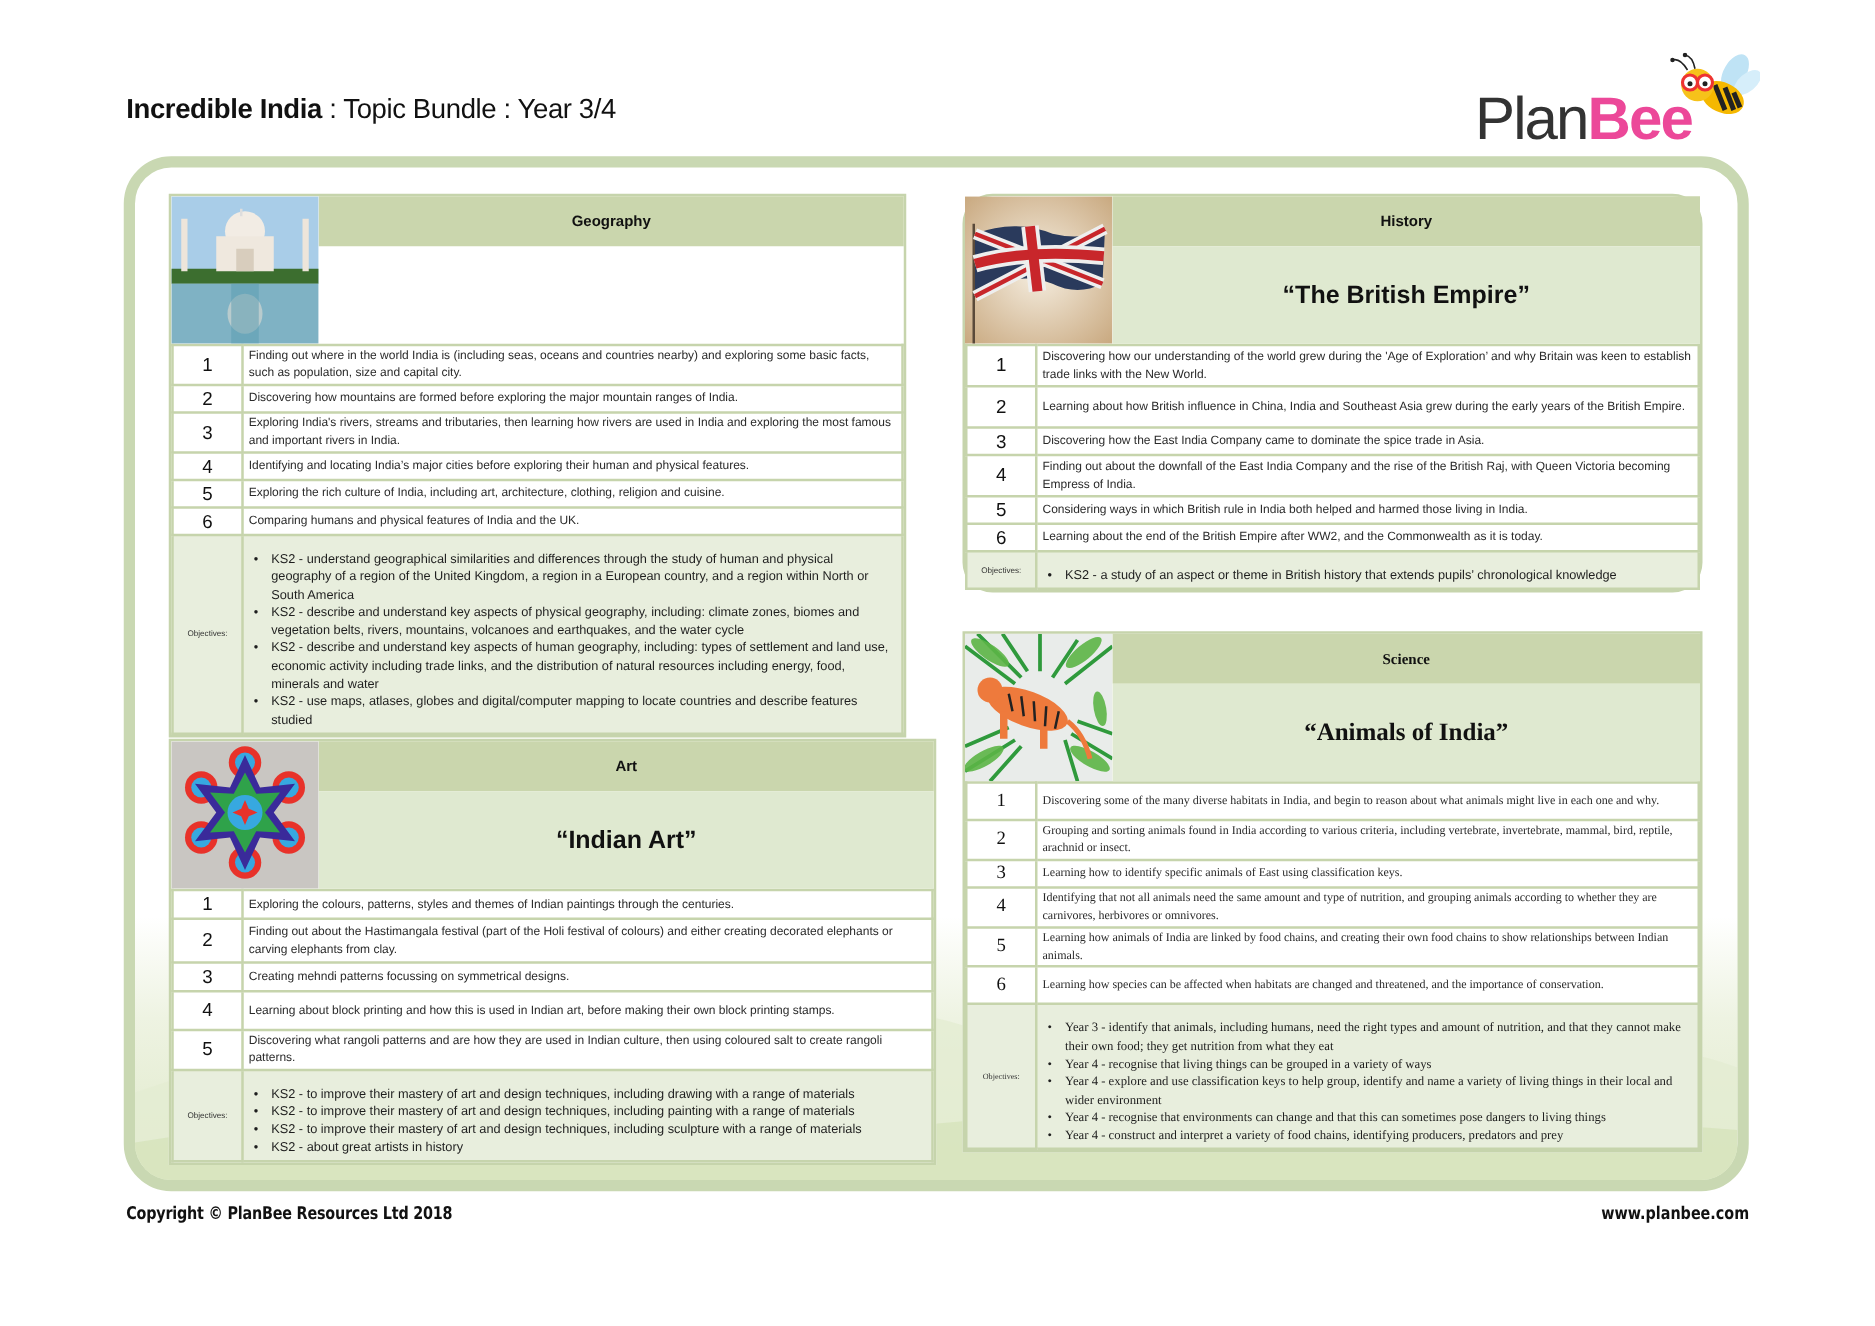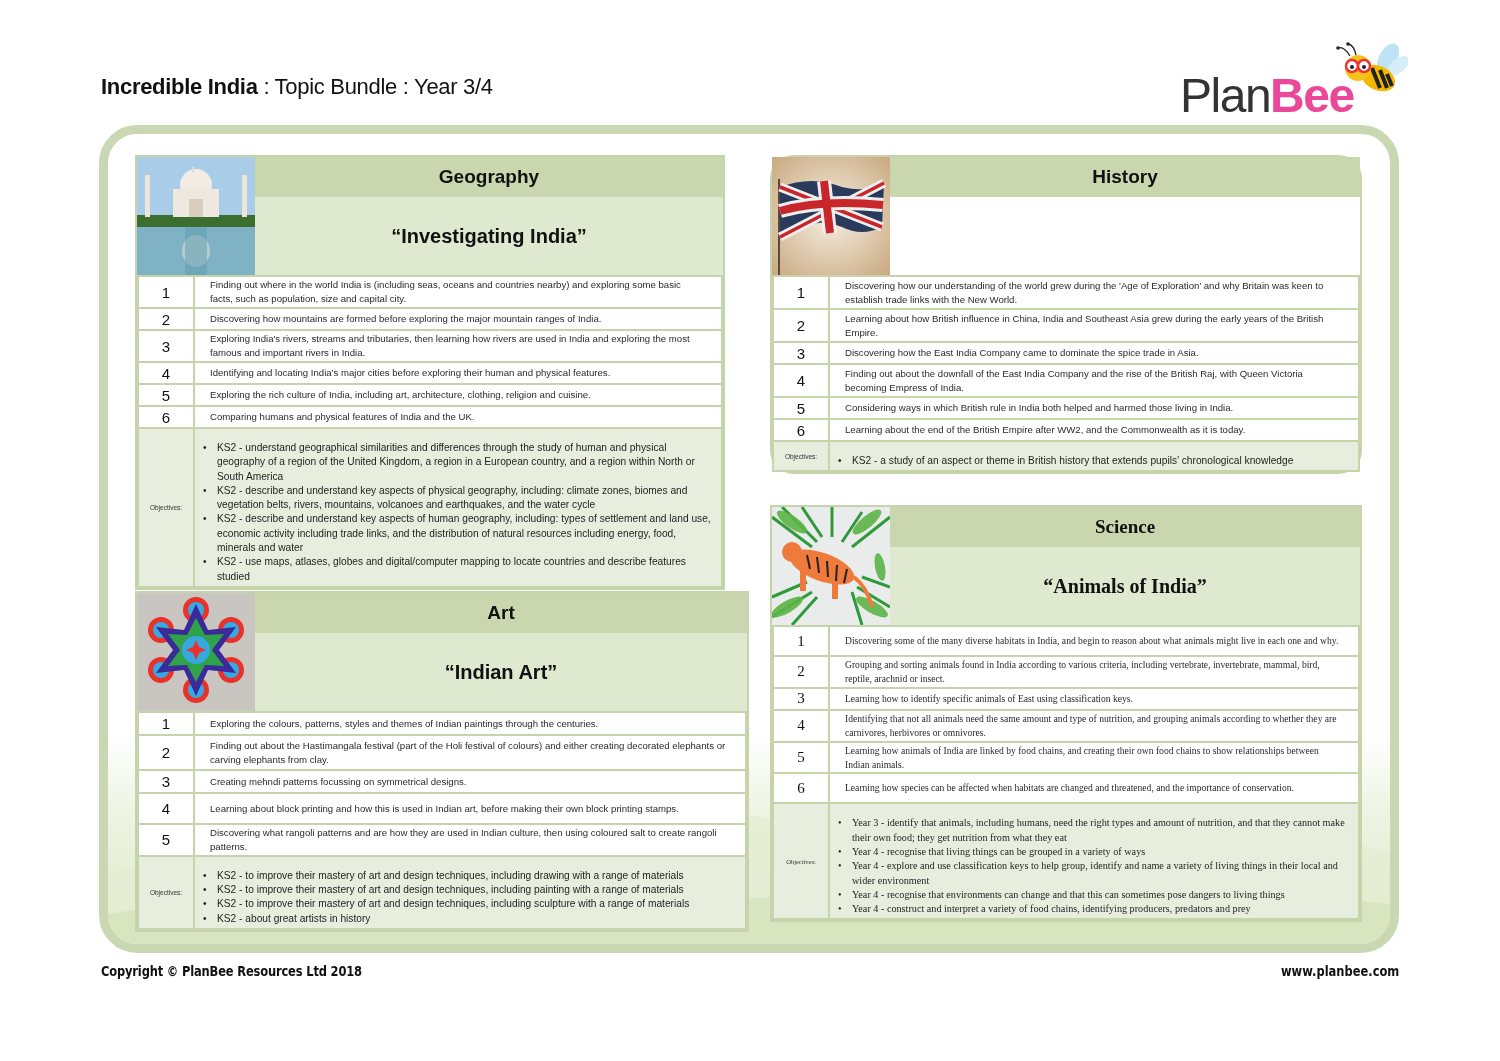--- a/index.html
+++ b/index.html
@@ -14,27 +14,27 @@
   .logo-text .b { font-weight: bold; color: #ec4899; }
   .bee { position: absolute; left: 148px; top: 0; width: 82px; height: 58px; }
 
   .frame { position: absolute; left: 99px; top: 125px; width: 1300px; height: 828px; border: 9px solid #c9d8b2; border-radius: 38px; background: linear-gradient(to bottom, #ffffff 0%, #ffffff 74%, #eef3e2 84%, #dfe9c9 100%); overflow: hidden; }
   .hills { position: absolute; left: 0; right: 0; bottom: 0; height: 230px; pointer-events: none; }
 
   .card { position: absolute; background: #fff; border: 2px solid #c6d4ac; }
   .card-head { display: flex; height: 118px; }
   .card-img { width: 118px; height: 118px; flex: none; overflow: hidden; position: relative; }
   .card-titles { flex: 1; display: flex; flex-direction: column; }
-  .subject { height: 40px; background: #cad6ad; display: flex; align-items: center; justify-content: center; font-weight: bold; font-size: 19px; color: #111; }
+  .subject { height: 40px; background: #cad6ad; display: flex; align-items: center; justify-content: center; font-weight: bold; font-size: 12px; color: #111; }
   .topic { flex: 1; background: #dfe9d0; display: flex; align-items: center; justify-content: center; font-weight: bold; font-size: 20px; color: #111; }
 
   .lessons { width: 100%; border-collapse: collapse; }
   .lessons td { border: 2px solid #c6d4ac; vertical-align: middle; }
   .lessons td.num { width: 56px; text-align: center; font-size: 15px; color: #111; }
-  .lessons td.txt { font-size: 9.6px; line-height: 1.45; padding: 1px 15px; color: #2a2a2a; }
+  .lessons td.txt { font-size: 9.6px; line-height: 1.45; padding: 1px 4px; color: #2a2a2a; }
   .lessons tr.obj td { background: #e8eedd; }
   .lessons td.objlbl { width: 56px; text-align: center; font-size: 6.5px; color: #333; }
   .lessons td.objtxt { padding: 12px 6px 2px 4px; }
   .objlist { list-style: none; }
   .objlist li { position: relative; padding-left: 18px; font-size: 10.2px; line-height: 1.4; color: #1e1e1e; }
   .objlist li::before { content: "•"; position: absolute; left: 4px; top: 0; }
 
   .footer-left { position: absolute; left: 101px; top: 963px; font-size: 14px; font-weight: bold; color: #111; letter-spacing: -0.2px; font-family: "DejaVu Sans", sans-serif; transform: scaleX(0.82); transform-origin: left; }
   .footer-right { position: absolute; right: 101px; top: 963px; font-size: 14px; font-weight: bold; color: #111; font-family: "DejaVu Sans", sans-serif; transform: scaleX(0.82); transform-origin: right; }
 </style>
@@ -83,21 +83,20 @@
         <rect x="55" y="10" width="2" height="6" fill="#ddd"></rect>
         <rect x="8" y="18" width="5" height="42" fill="#eee5da"></rect>
         <rect x="105" y="18" width="5" height="42" fill="#eee5da"></rect>
         <rect x="52" y="42" width="14" height="18" fill="#d8cdbd"></rect>
         <ellipse cx="59" cy="94" rx="14" ry="16" fill="#e8e0d5" opacity="0.55"></ellipse>
         <rect x="48" y="70" width="22" height="48" fill="#5a9bb0" opacity="0.5"></rect>
       </svg>
     </div>
     <div class="card-titles">
       <div class="subject">Geography</div>
-      <div class="topic">“Investigating India”</div>
     </div>
   </div>
   <table class="lessons">
     <tbody>
         <tr style="height:32px">
           <td class="num">1</td>
           <td class="txt">Finding out where in the world India is (including seas, oceans and countries nearby) and exploring some basic facts, such as population, size and capital city.</td>
         </tr>
     <tr style="height:22px">
           <td class="num">2</td>
@@ -221,20 +220,21 @@
         <path d="M8 30 L110 70 M8 80 L112 26" stroke="#eee" stroke-width="9"></path>
         <path d="M8 30 L110 70 M8 80 L112 26" stroke="#c8262b" stroke-width="3.5"></path>
         <path d="M8 54 Q50 42 111 48" stroke="#eee" stroke-width="14" fill="none"></path>
         <path d="M52 24 L58 76" stroke="#eee" stroke-width="14"></path>
         <path d="M8 54 Q50 42 111 48" stroke="#c8262b" stroke-width="8" fill="none"></path>
         <path d="M52 24 L58 76" stroke="#c8262b" stroke-width="8"></path>
       </svg>
     </div>
     <div class="card-titles">
       <div class="subject">History</div>
+      <div class="topic">“The British Empire”</div>
     </div>
   </div>
   <table class="lessons">
     <tbody>
         <tr style="height:33px">
           <td class="num">1</td>
           <td class="txt">Discovering how our understanding of the world grew during the 'Age of Exploration’ and why Britain was keen to establish trade links with the New World.</td>
         </tr>
     <tr style="height:33px">
           <td class="num">2</td>

